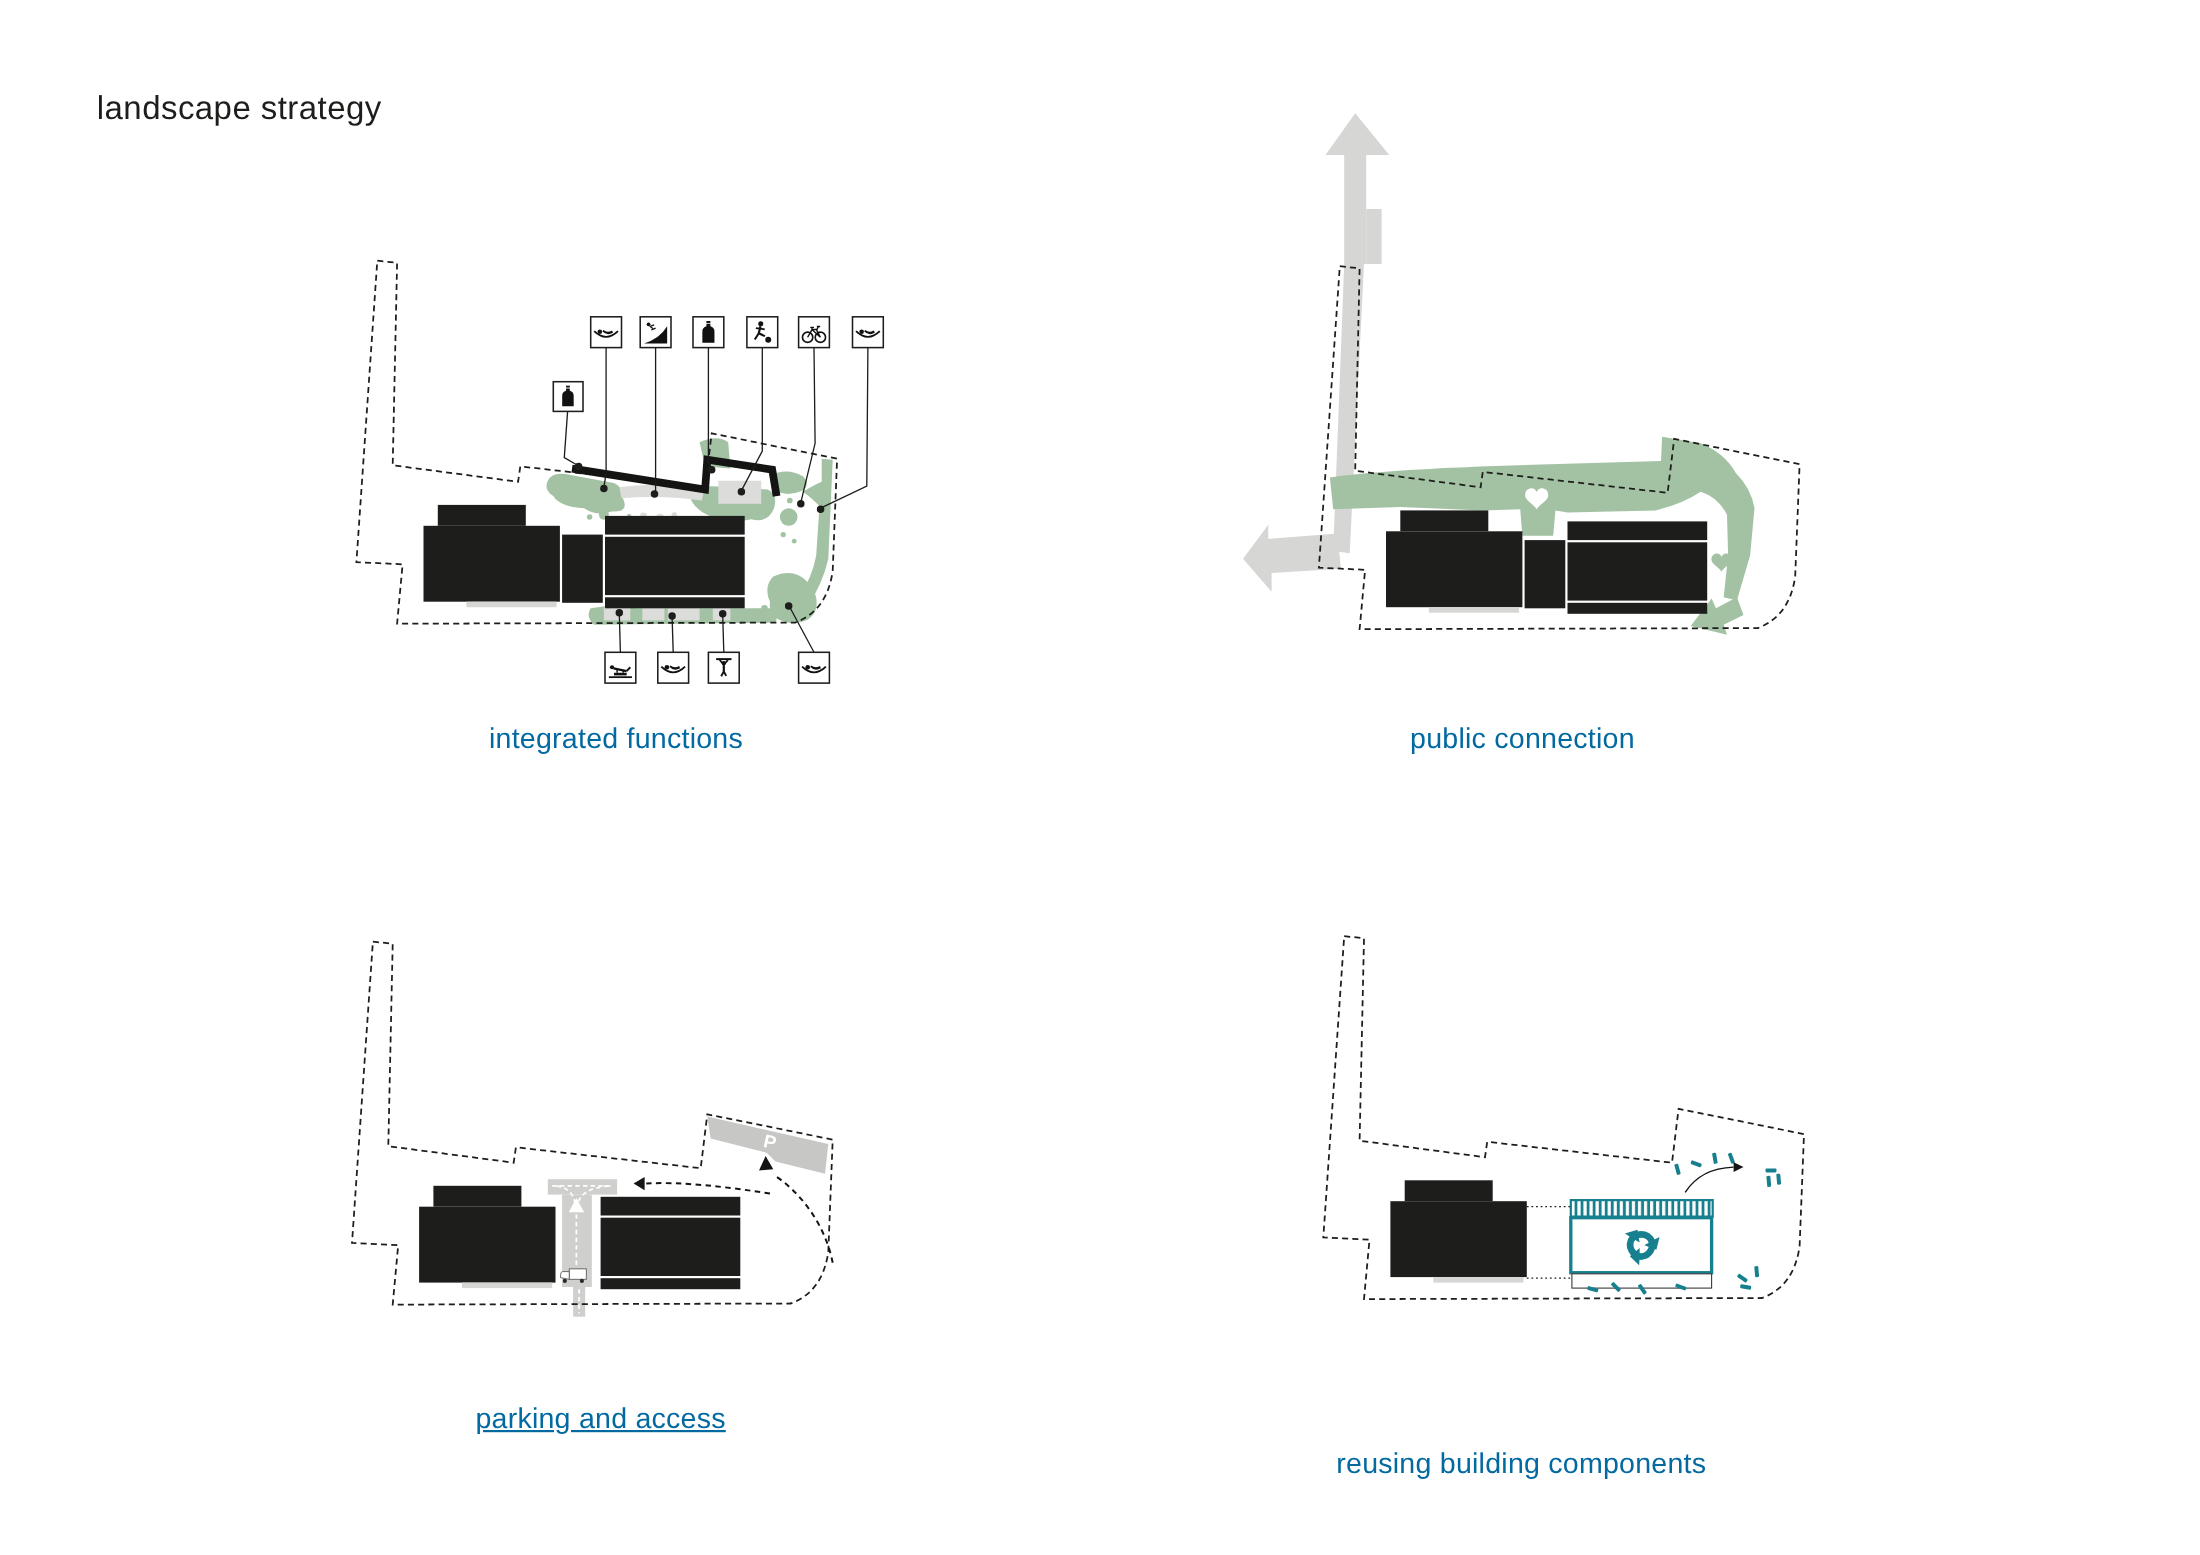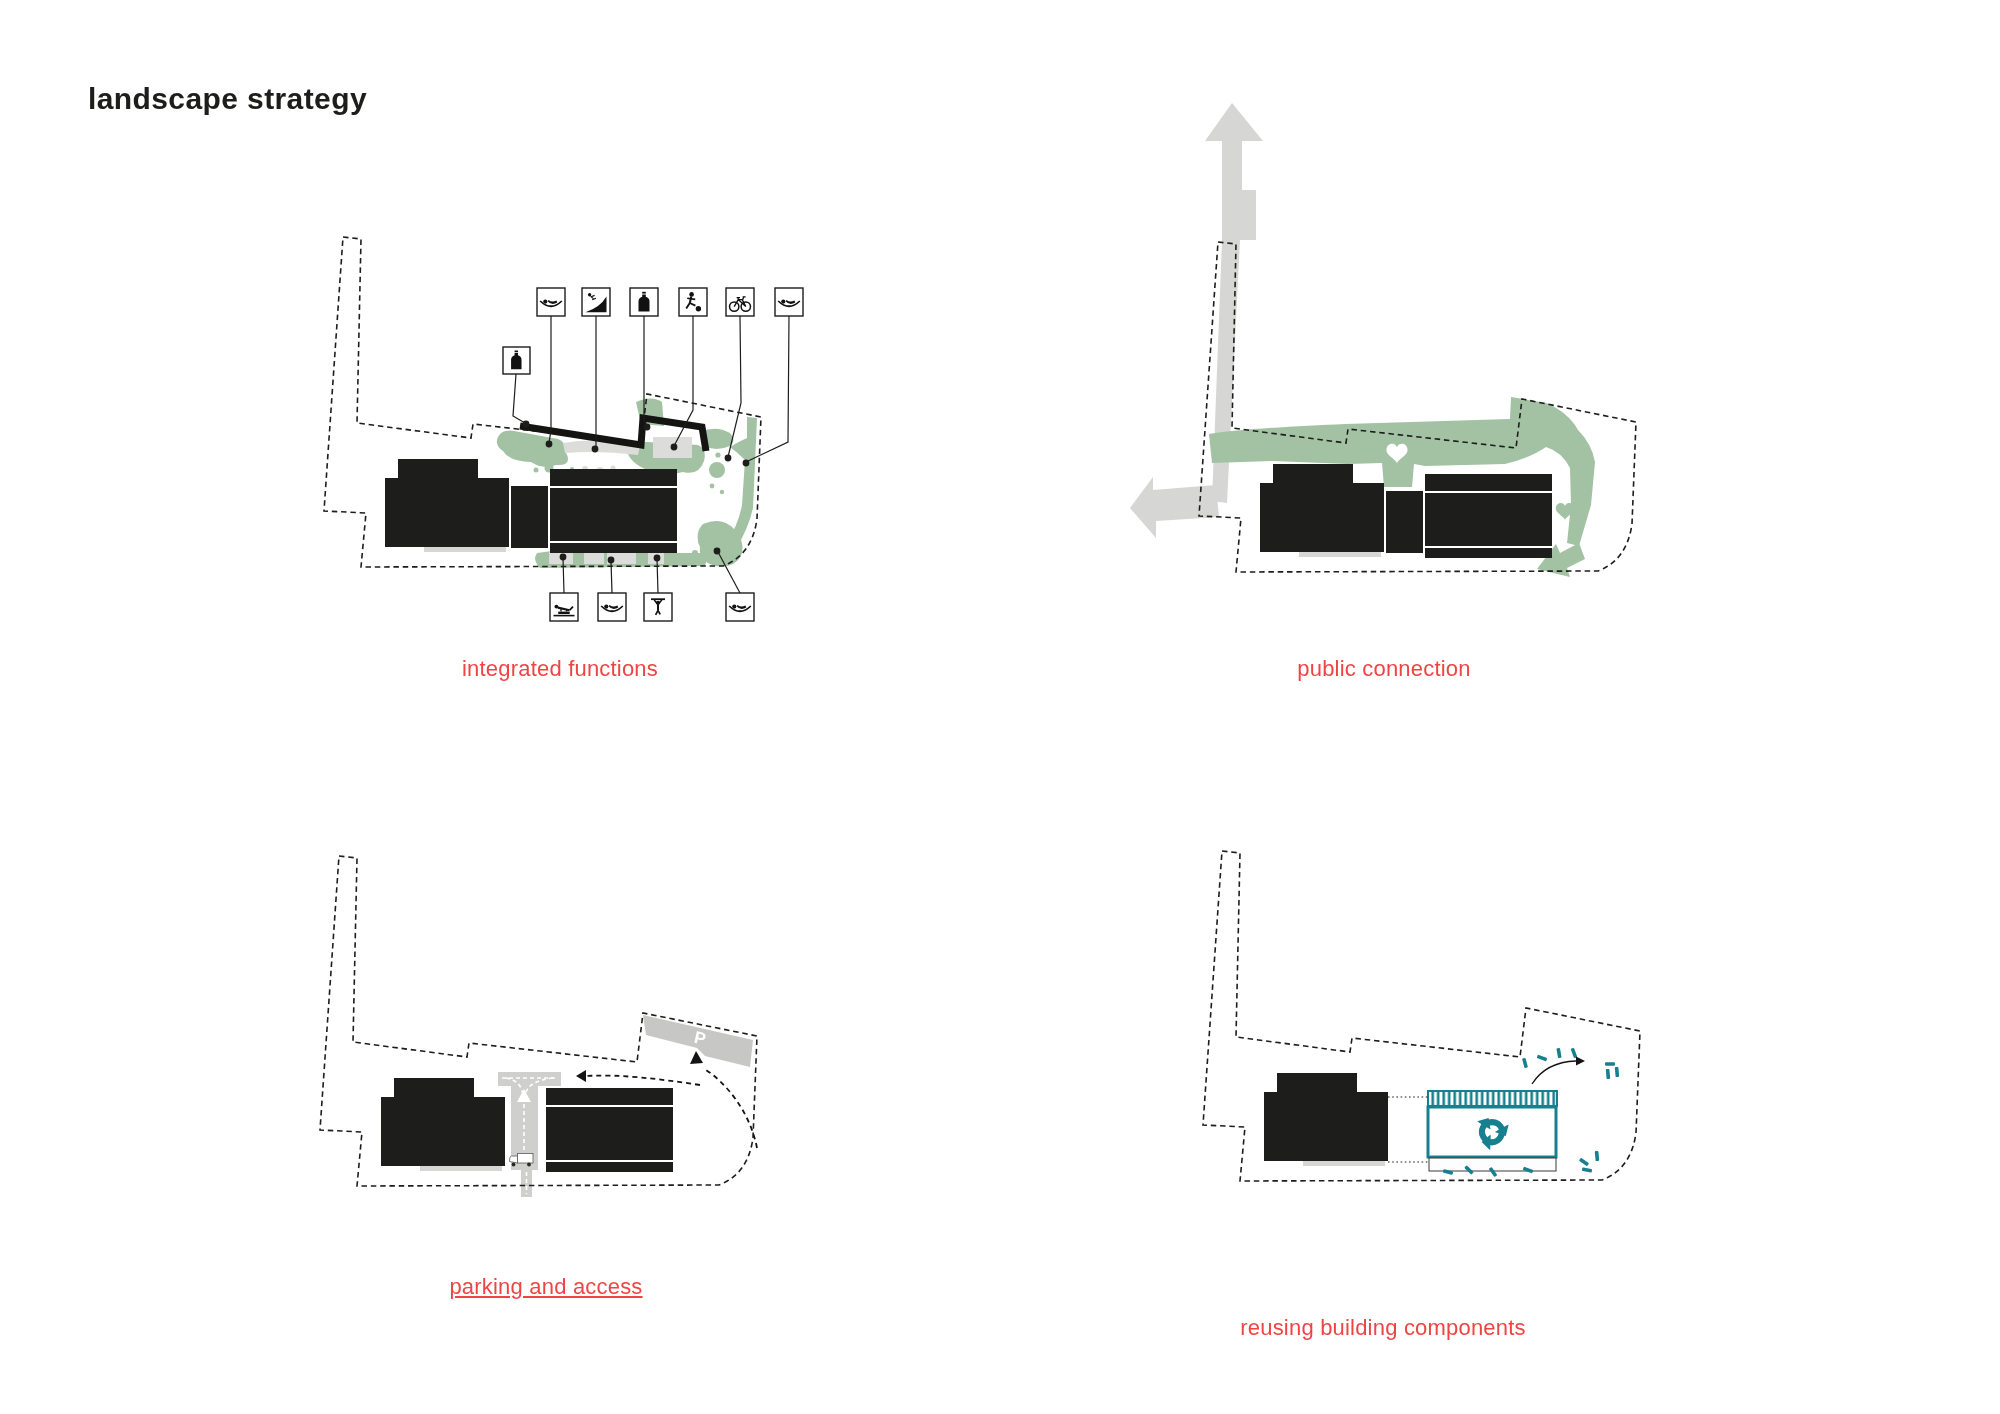--- a/index.html
+++ b/index.html
@@ -1,19 +1,19 @@
 <!DOCTYPE html>
 <html><head>
 <meta charset="utf-8">
 <style>
   html,body{margin:0;padding:0;background:#fff;}
   body{width:2000px;height:1414px;position:relative;font-family:"Liberation Sans",sans-serif;color:#1d1d1b;overflow:hidden;}
   #stage{position:absolute;left:0;top:0;width:2000px;height:1414px;}
-  .title{position:absolute;left:88px;top:82px;font-size:30px;letter-spacing:.4px;color:#1d1d1b;font-weight:bold;}
-  .caption{position:absolute;transform:translateX(-50%);font-size:22px;letter-spacing:.2px;color:#ef4444;white-space:nowrap;}
+  .title{position:absolute;left:88px;top:82px;font-size:30px;letter-spacing:.4px;color:#1d1d1b;}
+  .caption{position:absolute;transform:translateX(-50%);font-size:26px;letter-spacing:.2px;color:#0369a1;white-space:nowrap;}
   #cap1{left:560px;top:656px;}
   #cap2{left:1384px;top:656px;}
   #cap3{left:546px;top:1274px;text-decoration:underline;}
   #cap4{left:1383px;top:1274px;margin-top:41px;}
   svg{position:absolute;left:0;top:0;}
   .dash{fill:none;stroke:#1d1d1b;stroke-width:1.6;stroke-dasharray:5.5 3.8;}
   .leader{fill:none;stroke:#1d1d1b;stroke-width:1.2;}
   .dot{fill:#1d1d1b;}
   .ibox{fill:#fff;stroke:#1d1d1b;stroke-width:1.4;}
   .routedash{fill:none;stroke:#141414;stroke-width:1.8;stroke-dasharray:5 4;}

